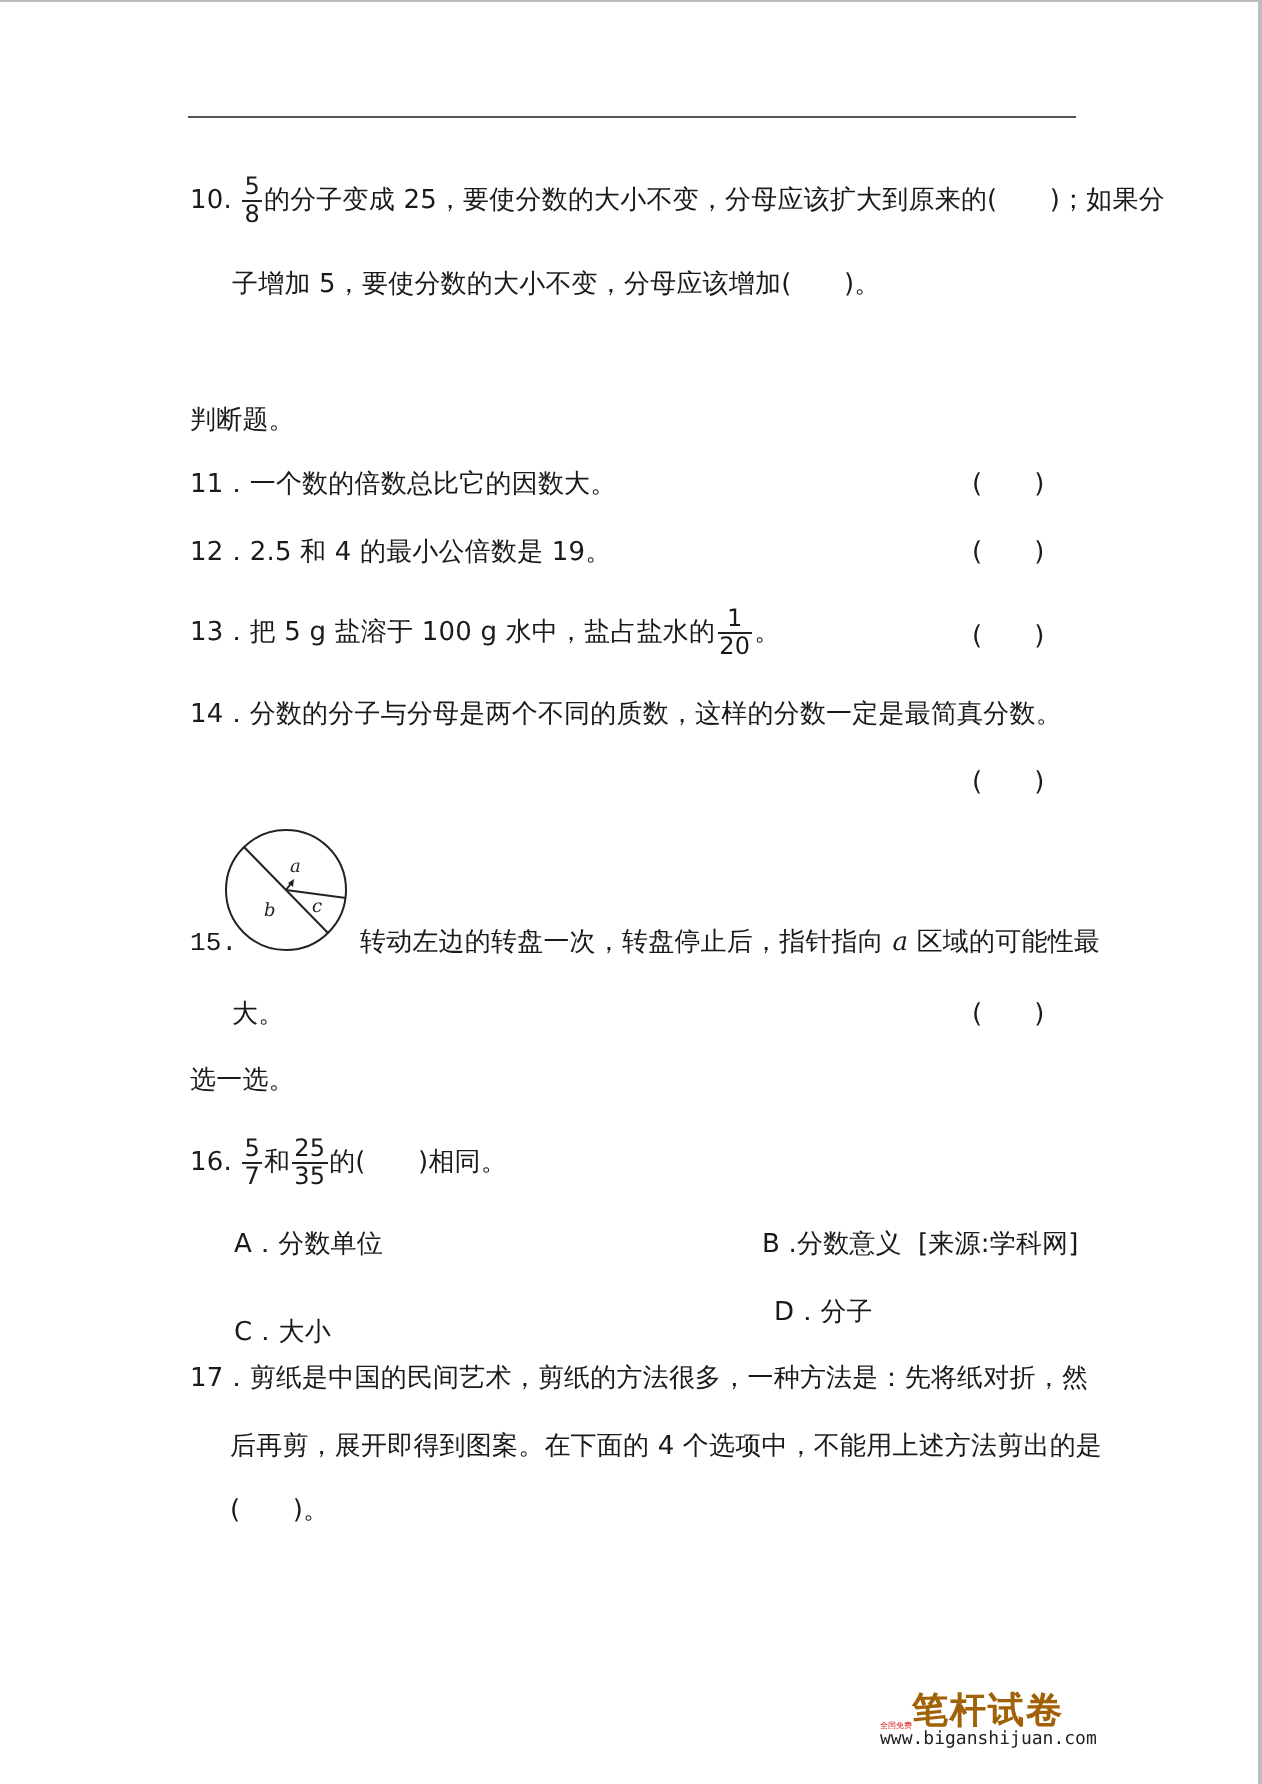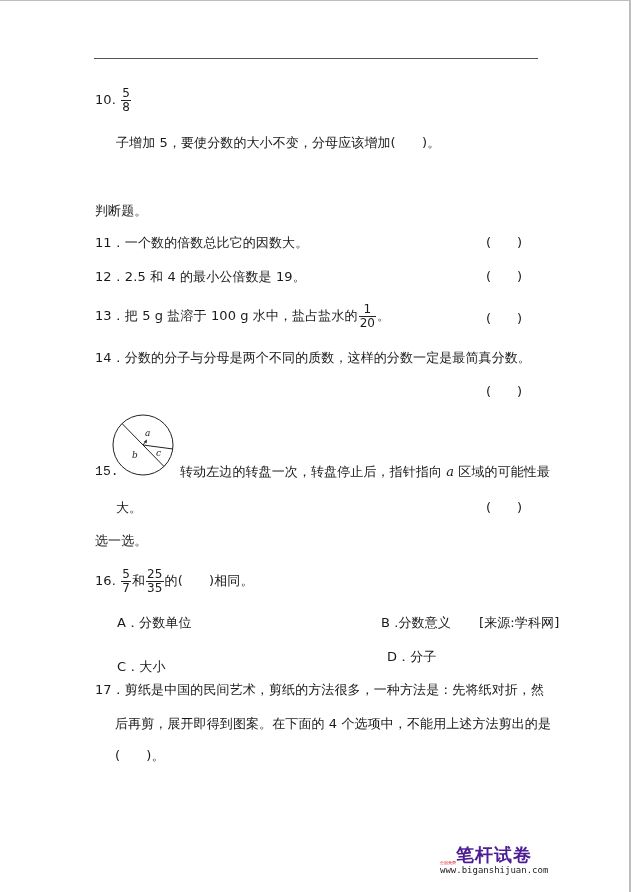--- a/index.html
+++ b/index.html
@@ -14,37 +14,37 @@
   .header-rule { position:absolute; left:94px; top:58px; width:444px; height:1px; background:#555; }
   .line { position:absolute; font-size:13px; line-height:16px; white-space:nowrap; letter-spacing:0.1px; }
   .bold { font-weight:normal; }
   .paren { position:absolute; font-size:13px; line-height:16px; white-space:pre; }
   .frac { display:inline-block; vertical-align:middle; text-align:center; font-size:12px; line-height:13px; margin:0 1px; }
   .frac .num { display:block; border-bottom:1px solid #222; padding:0 1px; }
   .frac .den { display:block; padding:0 1px; }
   .italic { font-style:italic; font-family:"DejaVu Serif","Liberation Serif",serif; }
   .spinner { position:absolute; left:112px; top:414px; width:62px; height:62px; }
   .logo { position:absolute; left:440px; top:843px; }
-  .logo-cn { position:absolute; left:16px; top:0; font-size:18px; font-weight:bold; letter-spacing:1px; color:#4c1d95; white-space:nowrap; }
+  .logo-cn { position:absolute; left:16px; top:0; font-size:18px; font-weight:bold; letter-spacing:1px; color:#a16207; white-space:nowrap; }
   .logo-tag { position:absolute; left:0; top:17px; font-size:4px; color:#d22; white-space:nowrap; }
   .logo-url { position:absolute; left:0; top:22px; font-family:"DejaVu Sans Mono","Liberation Mono",monospace; font-size:9px; color:#222; white-space:nowrap; }
 </style>
 </head>
 <body>
 
 <div class="frame-top"></div>
 <div class="frame-right"></div>
 <div class="header-rule"></div>
 
 <div class="line" style="left:95px;top:87px;">
   <span>10.</span>
   <span class="frac">
     <span class="num">5</span>
     <span class="den">8</span>
-  </span>
+  </span><span>的分子变成 25，要使分数的大小不变，分母应该扩大到原来的(　　)；如果分</span>
 </div>
 <div class="line" style="left:116px;top:135px;">子增加 5，要使分数的大小不变，分母应该增加(　　)。</div>
 
 <div class="line bold" style="left:95px;top:203px;">判断题。</div>
 
 <div class="line" style="left:95px;top:235px;">11．一个数的倍数总比它的因数大。</div>
 <div class="paren" style="left:486px;top:235px;">(　　)</div>
 
 <div class="line" style="left:95px;top:269px;">12．2.5 和 4 的最小公倍数是 19。</div>
 <div class="paren" style="left:486px;top:269px;">(　　)</div>
@@ -85,21 +85,21 @@
     <span class="num">5</span>
     <span class="den">7</span>
   </span><span>和</span><span class="frac">
     <span class="num">25</span>
     <span class="den">35</span>
   </span><span>的(　　)相同。</span>
 </div>
 
 <div class="line" style="left:117px;top:615px;">A．分数单位</div>
 <div class="line" style="left:381px;top:615px;">B .分数意义</div>
-<div class="line" style="left:459px;top:615px;margin-left:20px;">[来源:学科网]</div>
+<div class="line" style="left:459px;top:615px;">[来源:学科网]</div>
 <div class="line" style="left:117px;top:649px;margin-top:10px;">C．大小</div>
 <div class="line" style="left:363px;top:649px;margin-left:24px;">D．分子</div>
 
 <div class="line" style="left:95px;top:682px;">17．剪纸是中国的民间艺术，剪纸的方法很多，一种方法是：先将纸对折，然</div>
 <div class="line" style="left:115px;top:716px;">后再剪，展开即得到图案。在下面的 4 个选项中，不能用上述方法剪出的是</div>
 <div class="line" style="left:115px;top:748px;">(　　)。</div>
 
 <div class="logo">
   <div class="logo-cn">笔杆试卷</div>
   <div class="logo-tag">全国免费</div>

